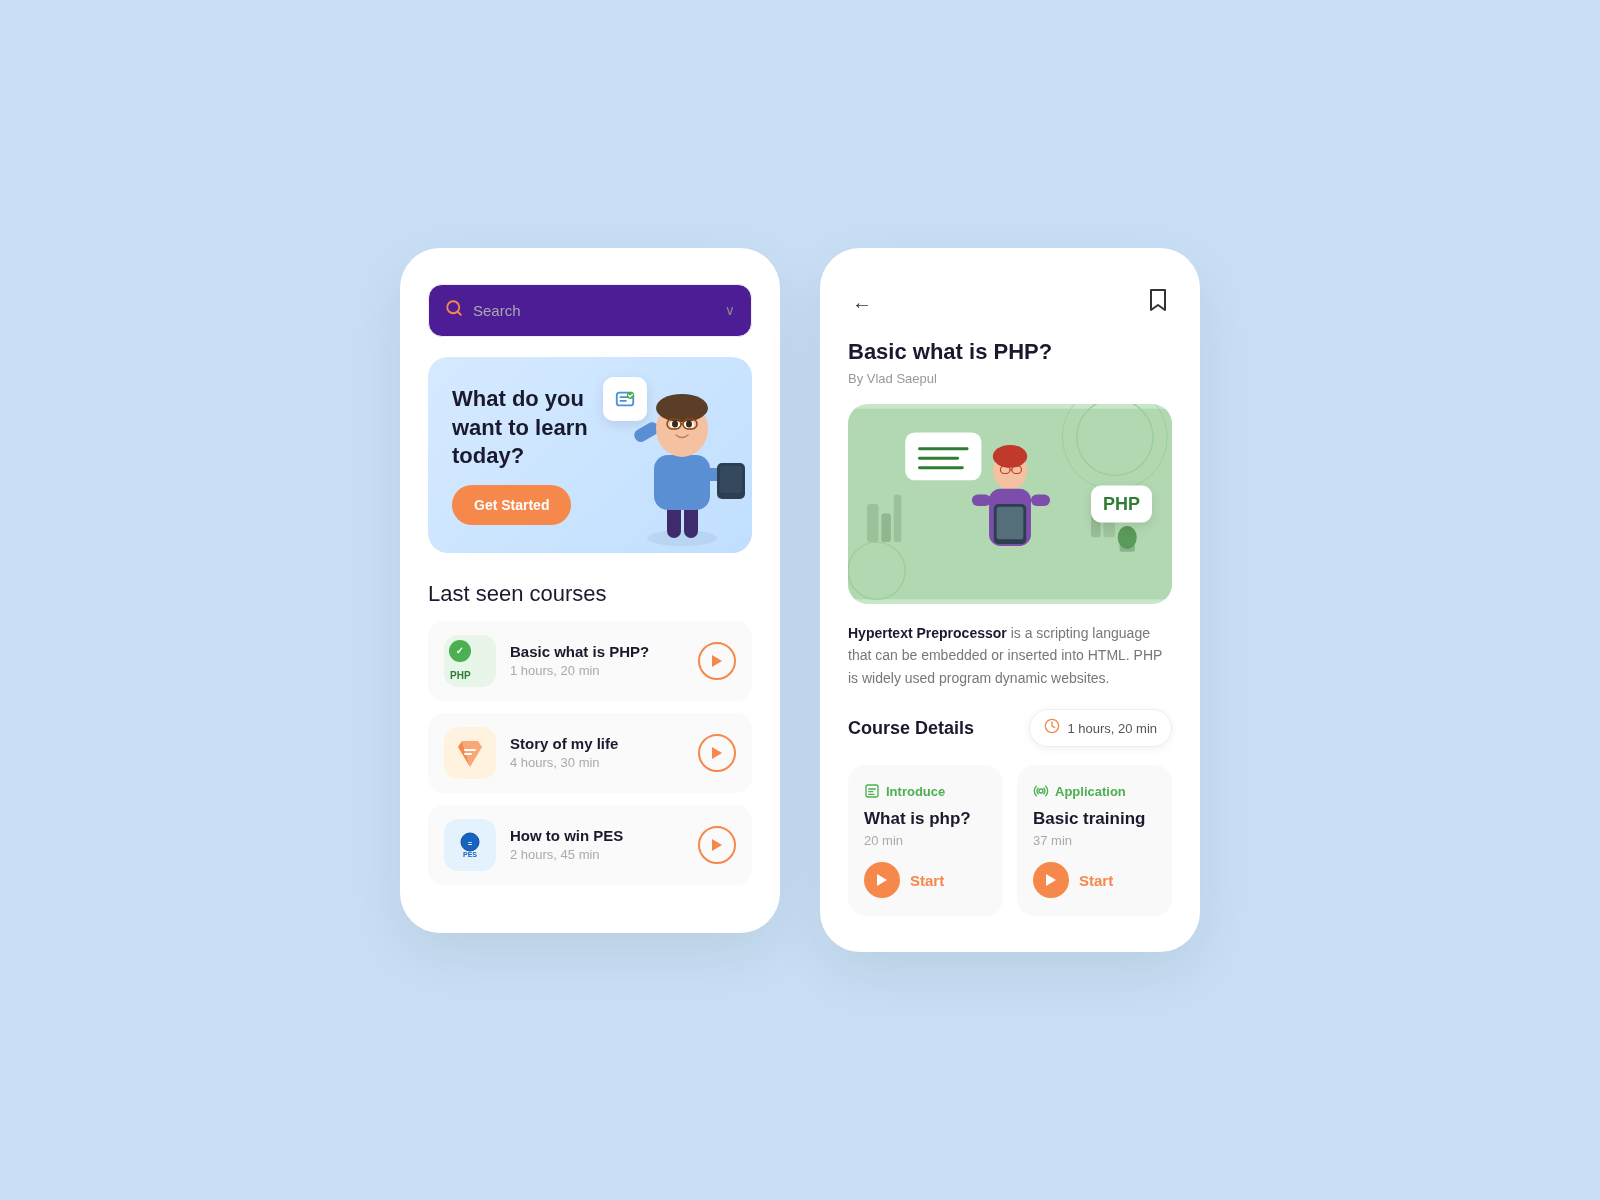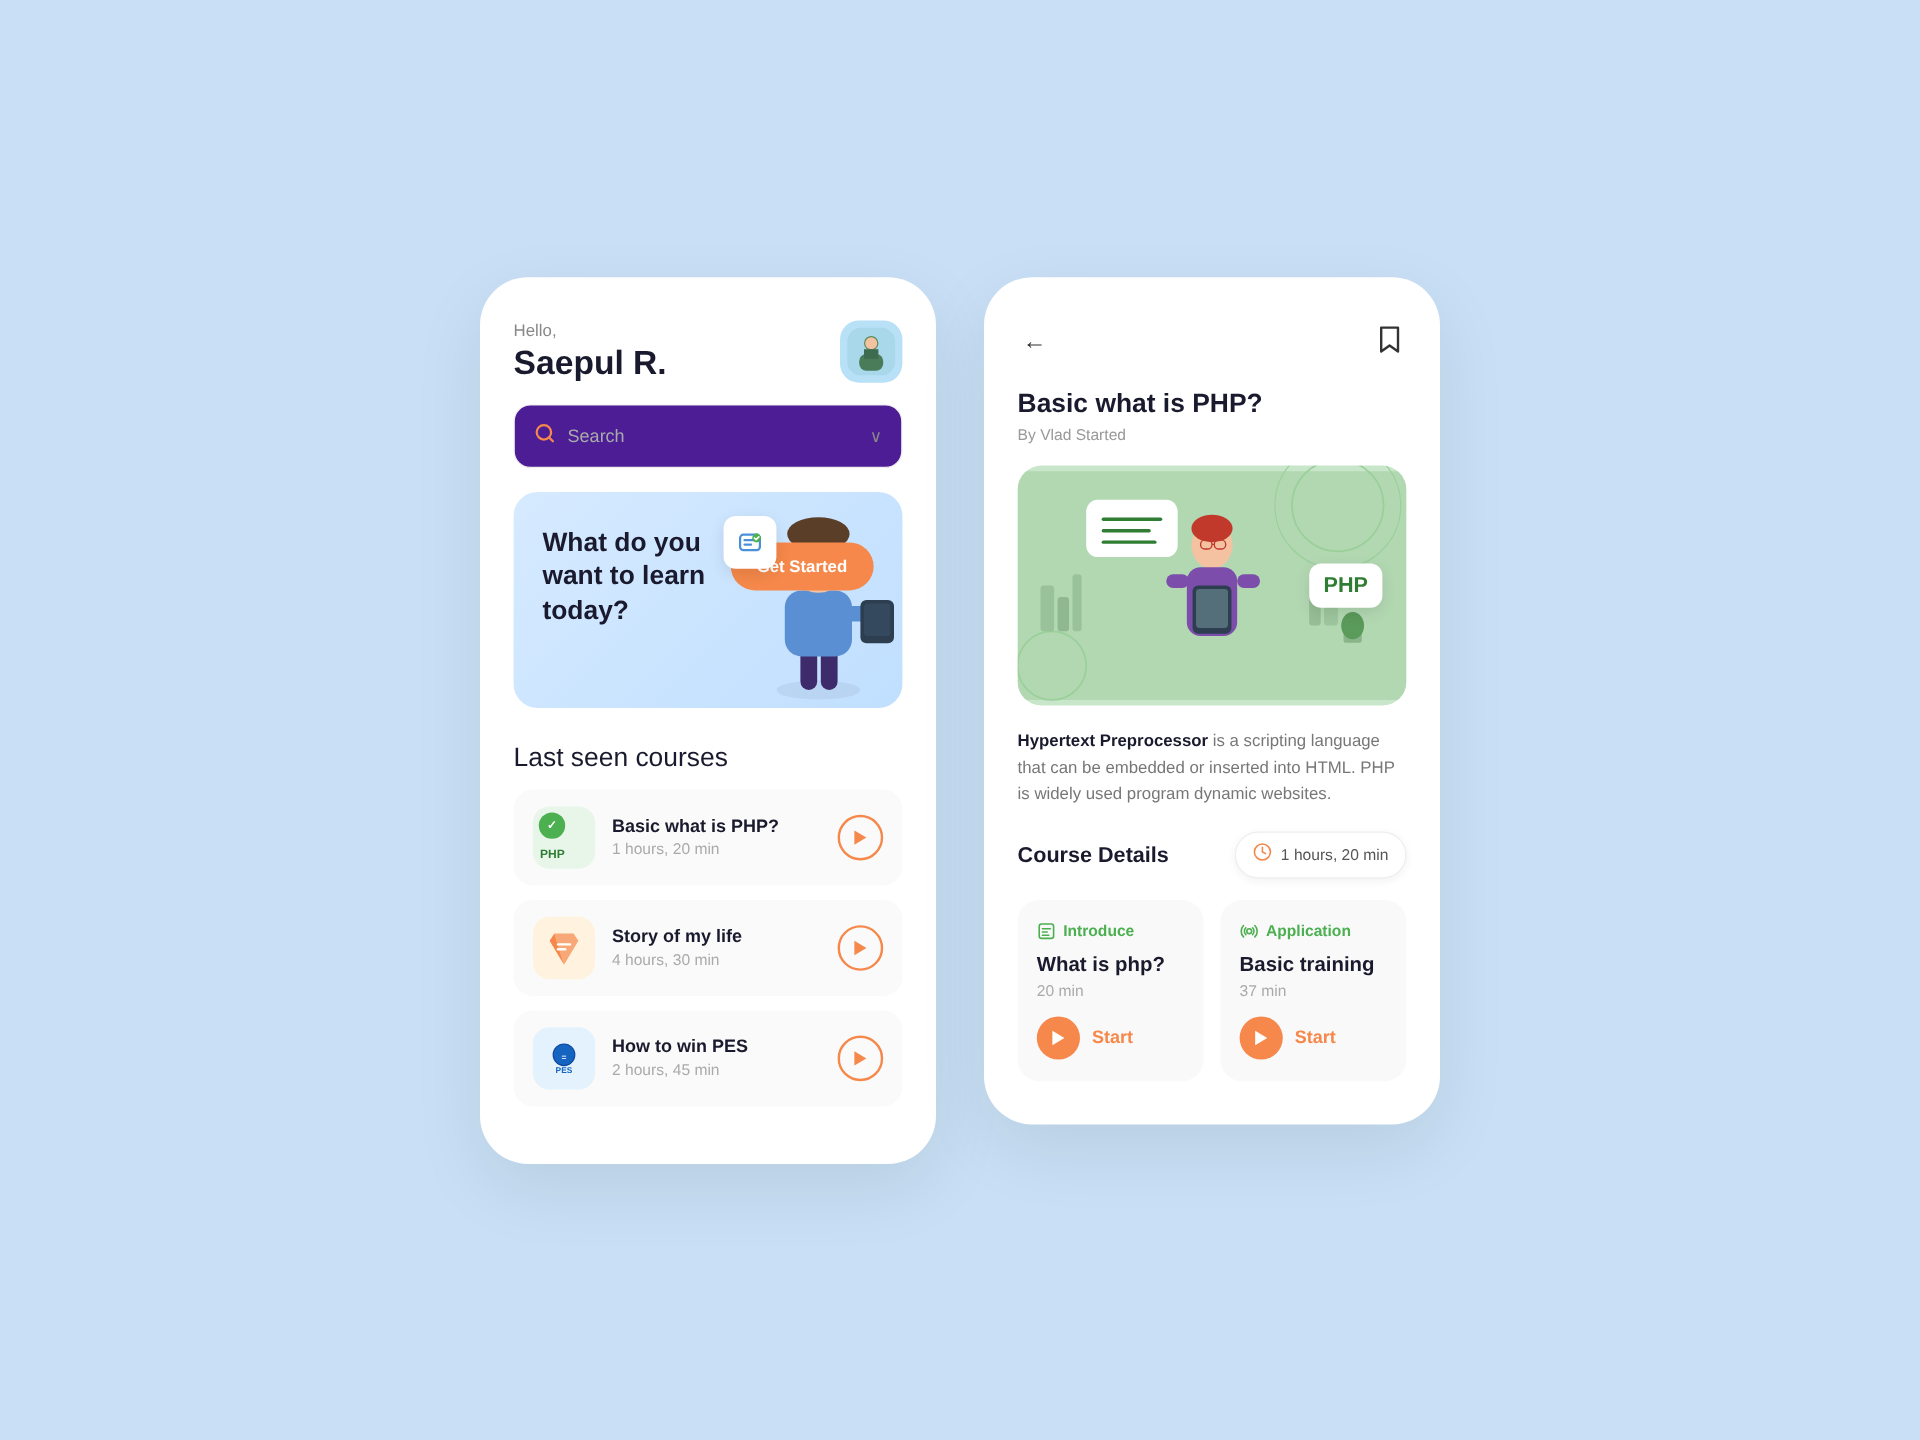--- a/index.html
+++ b/index.html
@@ -87,20 +87,21 @@
     
     .banner {
       background: linear-gradient(135deg, #d6eaff 0%, #c0dfff 100%);
       border-radius: 20px;
       padding: 28px 24px;
       position: relative;
       overflow: hidden;
       margin-bottom: 28px;
       min-height: 180px;
       display: flex;
+      flex-direction: column;
       justify-content: space-between;
     }
     .banner-text {
       font-size: 22px;
       font-weight: 800;
       color: #1a1a2e;
       line-height: 1.3;
       max-width: 55%;
       z-index: 2;
       position: relative;
@@ -365,36 +366,20 @@
       font-size: 10px;
     }
   </style>
 </head>
 <body>
 
 <div class="screens-container">
 
   <div class="phone-card">
 
-    <div class="header-row">
-      <div>
-        <div class="greeting-text">Hello,</div>
-        <div class="user-name">Saepul R.</div>
-      </div>
-      <div class="avatar">
-
-        <svg viewBox="0 0 40 40" xmlns="http://www.w3.org/2000/svg">
-          <rect width="40" height="40" fill="#a8d8ea" rx="12"></rect>
-          <circle cx="20" cy="13" r="6" fill="#5a8c5a"></circle>
-          <rect x="10" y="22" width="20" height="14" rx="6" fill="#4a7c59"></rect>
-          <circle cx="20" cy="13" r="5" fill="#f4c2a1"></circle>
-          <rect x="14" y="18" width="12" height="8" fill="#3d6b4f"></rect>
-        </svg>
-      </div>
-    </div>
 
     <div class="search-bar">
       <span class="search-icon-wrap">
         <svg width="18" height="18" viewBox="0 0 24 24" fill="none" stroke="#f5884a" stroke-width="2.5" stroke-linecap="round">
           <circle cx="11" cy="11" r="8"></circle>
           <line x1="21" y1="21" x2="16.65" y2="16.65"></line>
         </svg>
       </span>
       <span class="search-placeholder">Search</span>
       <span class="dropdown-arrow">∨</span>
@@ -516,21 +501,21 @@
     <div class="screen2-header">
       <button class="back-btn">←</button>
       <button class="bookmark-btn">
         <svg width="20" height="24" viewBox="0 0 20 24" fill="none" stroke="#333" stroke-width="2" stroke-linecap="round" stroke-linejoin="round">
           <path d="M3 2 L17 2 L17 22 L10 17 L3 22 Z"></path>
         </svg>
       </button>
     </div>
 
     <div class="course-title-main">Basic what is PHP?</div>
-    <div class="course-author">By Vlad Started</div>
+    <div class="course-author">By Vlad Saepul</div>
 
     <div class="course-hero-img">
 
       <svg width="100%" height="100%" viewBox="0 0 340 200" xmlns="http://www.w3.org/2000/svg" style="position:absolute;top:0;left:0;">
         <rect width="340" height="200" fill="#b2d8b2" rx="0"></rect>
 
         <circle cx="280" cy="30" r="40" fill="none" stroke="#9acf9a" stroke-width="1.5"></circle>
         <circle cx="280" cy="30" r="55" fill="none" stroke="#9acf9a" stroke-width="1"></circle>
         <circle cx="30" cy="170" r="30" fill="none" stroke="#9acf9a" stroke-width="1.5"></circle>
 

